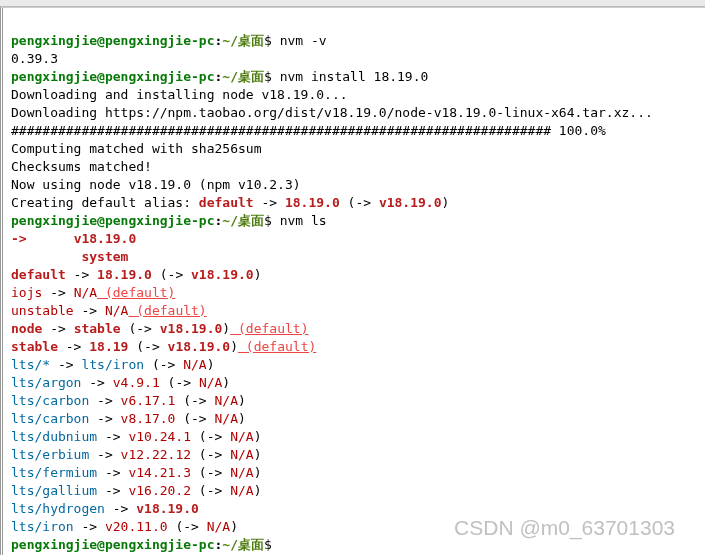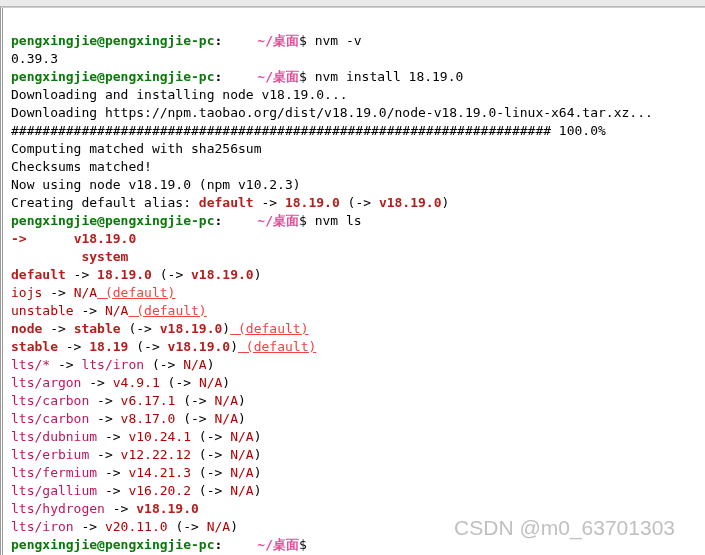--- a/index.html
+++ b/index.html
@@ -15,25 +15,25 @@
     position: relative;
   }
   .frame {
     border-left: 3px double #999;
     border-top: 1px solid #ccc;
     padding: 6px 6px 6px 8px;
     white-space: pre;
     color: #000;
   }
   .user { color: #077a07; font-weight: bold; margin-top: 44px; }
-  .path { color: #ec4899; font-weight: bold; margin-left: 35px; }
+  .path { color: #4d7c0f; font-weight: bold; }
   .colon { color: #000; font-weight: bold; }
   .green { color: #b91c1c; font-weight: bold; }
   .red { color: #b20000; }
-  .yellow { color: #be185d; }
+  .yellow { color: #0369a1; }
   .grey { color: #ef4444; text-decoration: underline; }
   .watermark {
     position: absolute;
     right: 30px;
     bottom: 18px;
     color: #c0c0c0;
     font-family: Arial, sans-serif;
     font-size: 21px;
     font-weight: 500;
   }

